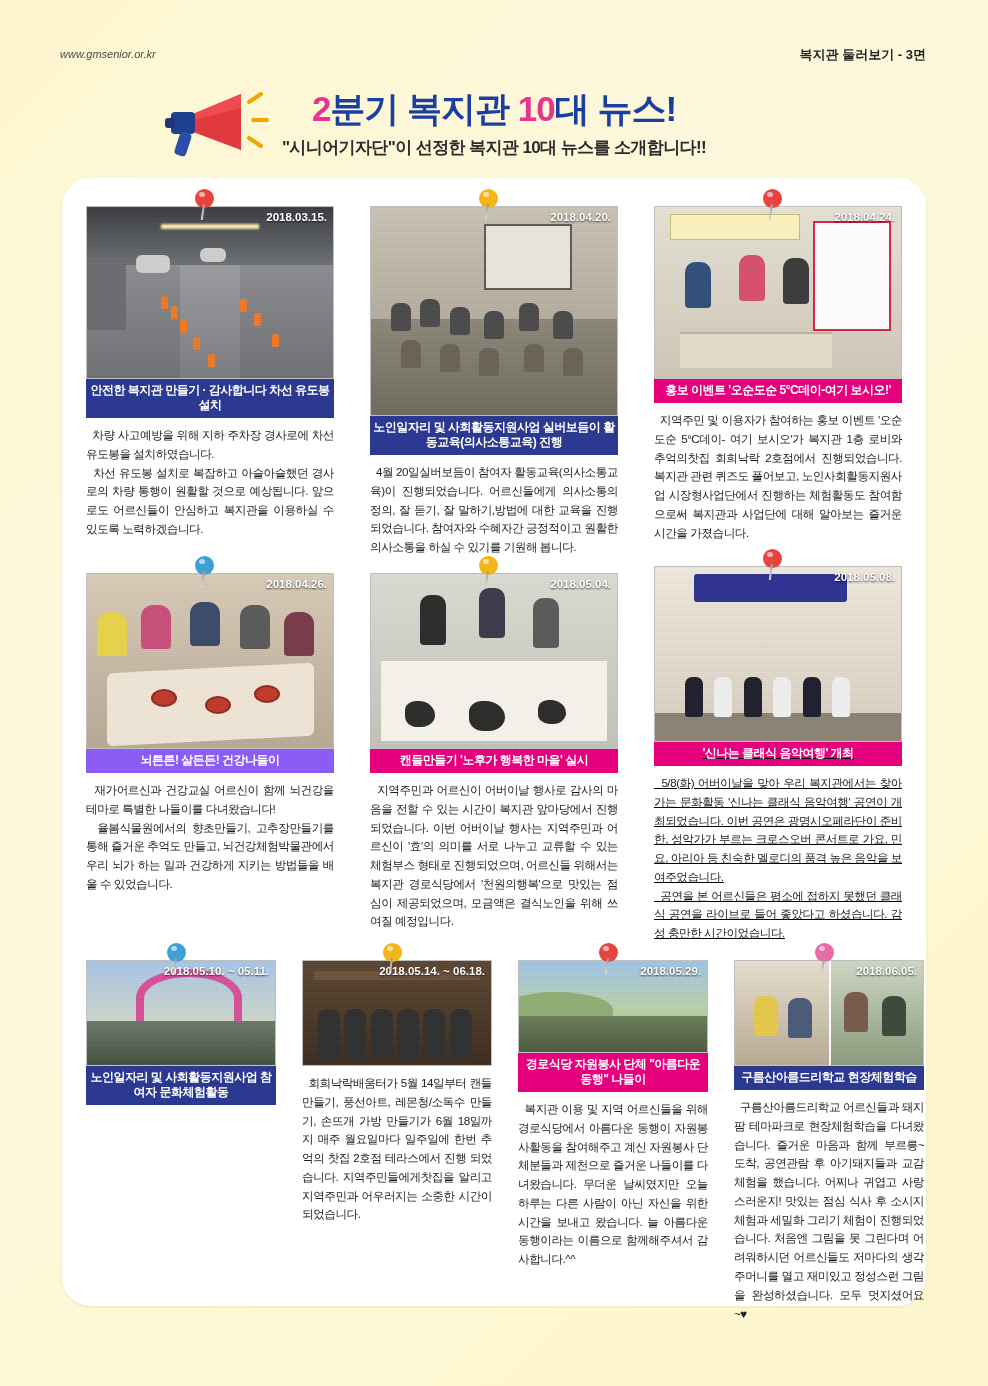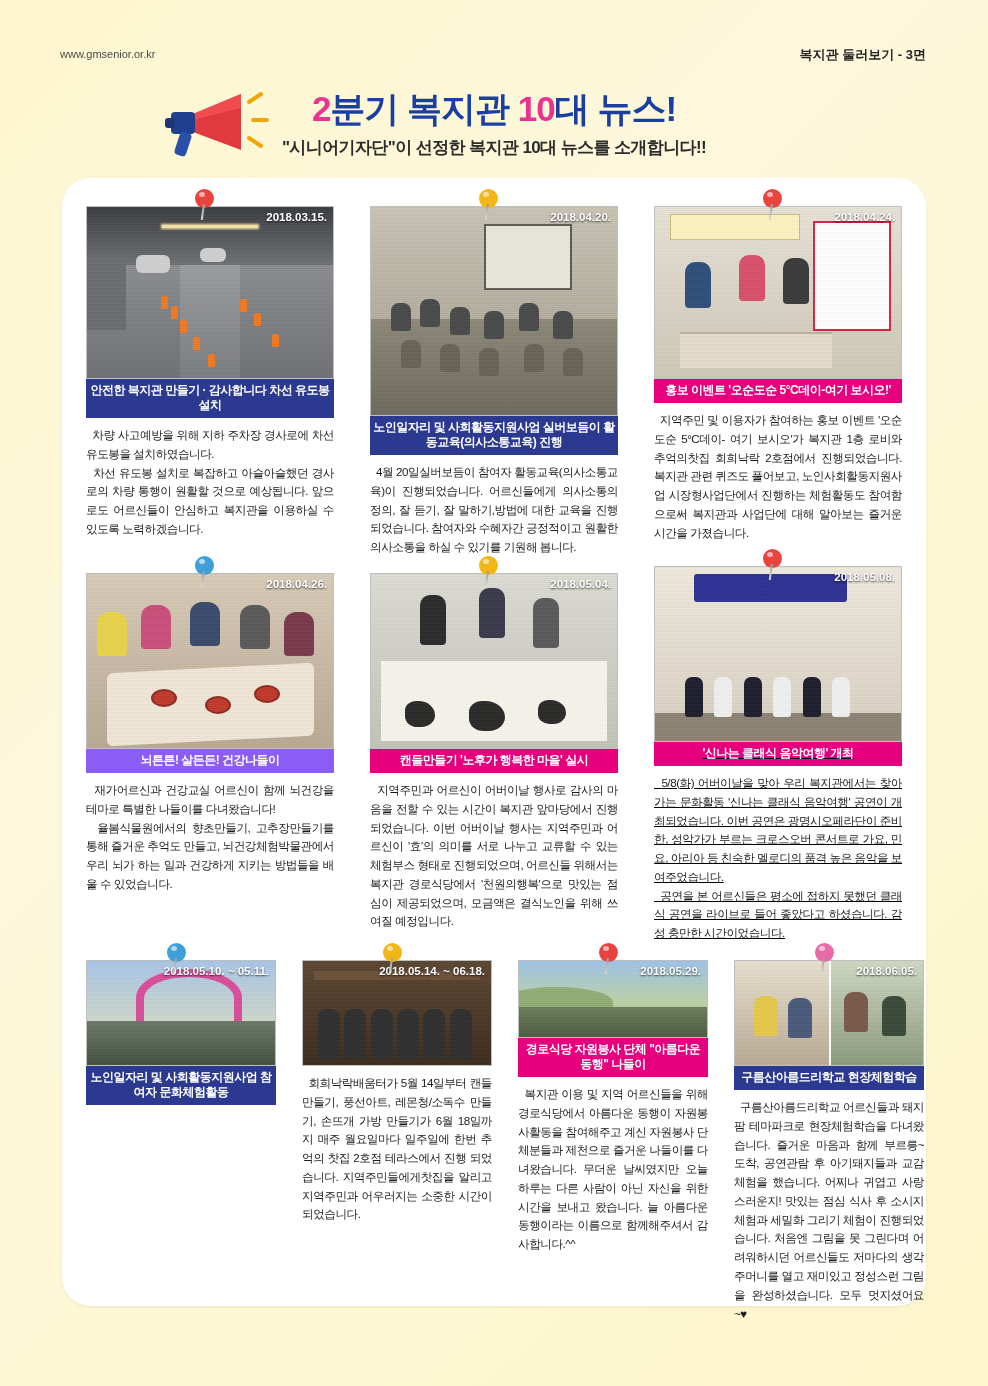--- a/index.html
+++ b/index.html
@@ -28,20 +28,21 @@
     height: 20px;
     font-size: 11.5px;
     color: #555;
   }
   .topbar .url {
     position: absolute;
     left: 60px;
     top: 0;
     color: #4b4b4b;
     font-size: 11px;
+    font-style: italic;
   }
   .topbar .folio {
     position: absolute;
     right: 62px;
     top: -2px;
     color: #222;
     font-size: 13px;
     font-weight: bold;
   }
 
@@ -473,21 +474,21 @@
         <div class="date">2018.05.14. ~ 06.18.</div>
       </div>
       <div class="body-text">  회희낙락배움터가 5월 14일부터 캔들만들기, 풍선아트, 레몬청/소독수 만들기, 손뜨개 가방 만들기가 6월 18일까지 매주 월요일마다 일주일에 한번 추억의 찻집 2호점 테라스에서 진행 되었습니다. 지역주민들에게찻집을 알리고 지역주민과 어우러지는 소중한 시간이 되었습니다.</div>
     </div>
 
     <div class="cell" style="left:456px; top:782px; width:190px;">
       <div class="pin" style="left:78px;">
         <div class="head" style="background:#e8433f;"></div>
           <div class="needle"></div>
       </div>
-      <div class="photo" style="height:78px;">
+      <div class="photo" style="height:93px;">
         <div class="ph-inner p9">
           <div class="hill"></div>
           <div class="crowd"></div>
           <div class="noise"></div>
         </div>
         <div class="date">2018.05.29.</div>
       </div>
       <div class="caption pink" style="background: rgb(230, 0, 126);">경로식당 자원봉사 단체
 "아름다운 동행" 나들이</div>
       <div class="body-text">  복지관 이용 및 지역 어르신들을 위해 경로식당에서 아름다운 동행이 자원봉사활동을 참여해주고 계신 자원봉사 단체분들과 제천으로 즐거운 나들이를 다녀왔습니다. 무더운 날씨였지만 오늘 하루는 다른 사람이 아닌 자신을 위한 시간을 보내고 왔습니다. 늘 아름다운 동행이라는 이름으로 함께해주셔서 감사합니다.^^</div>

